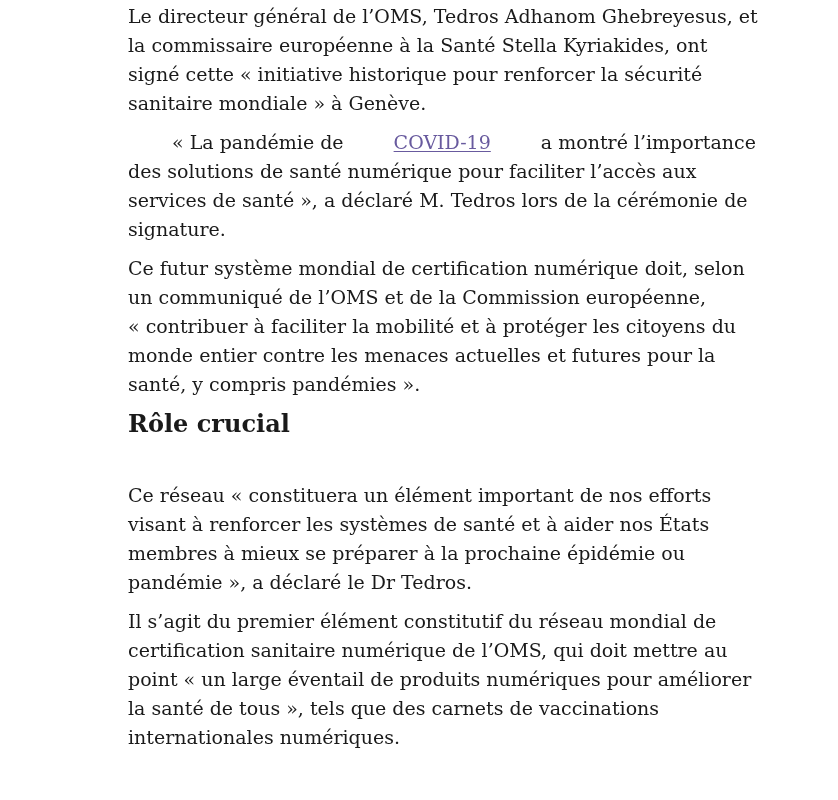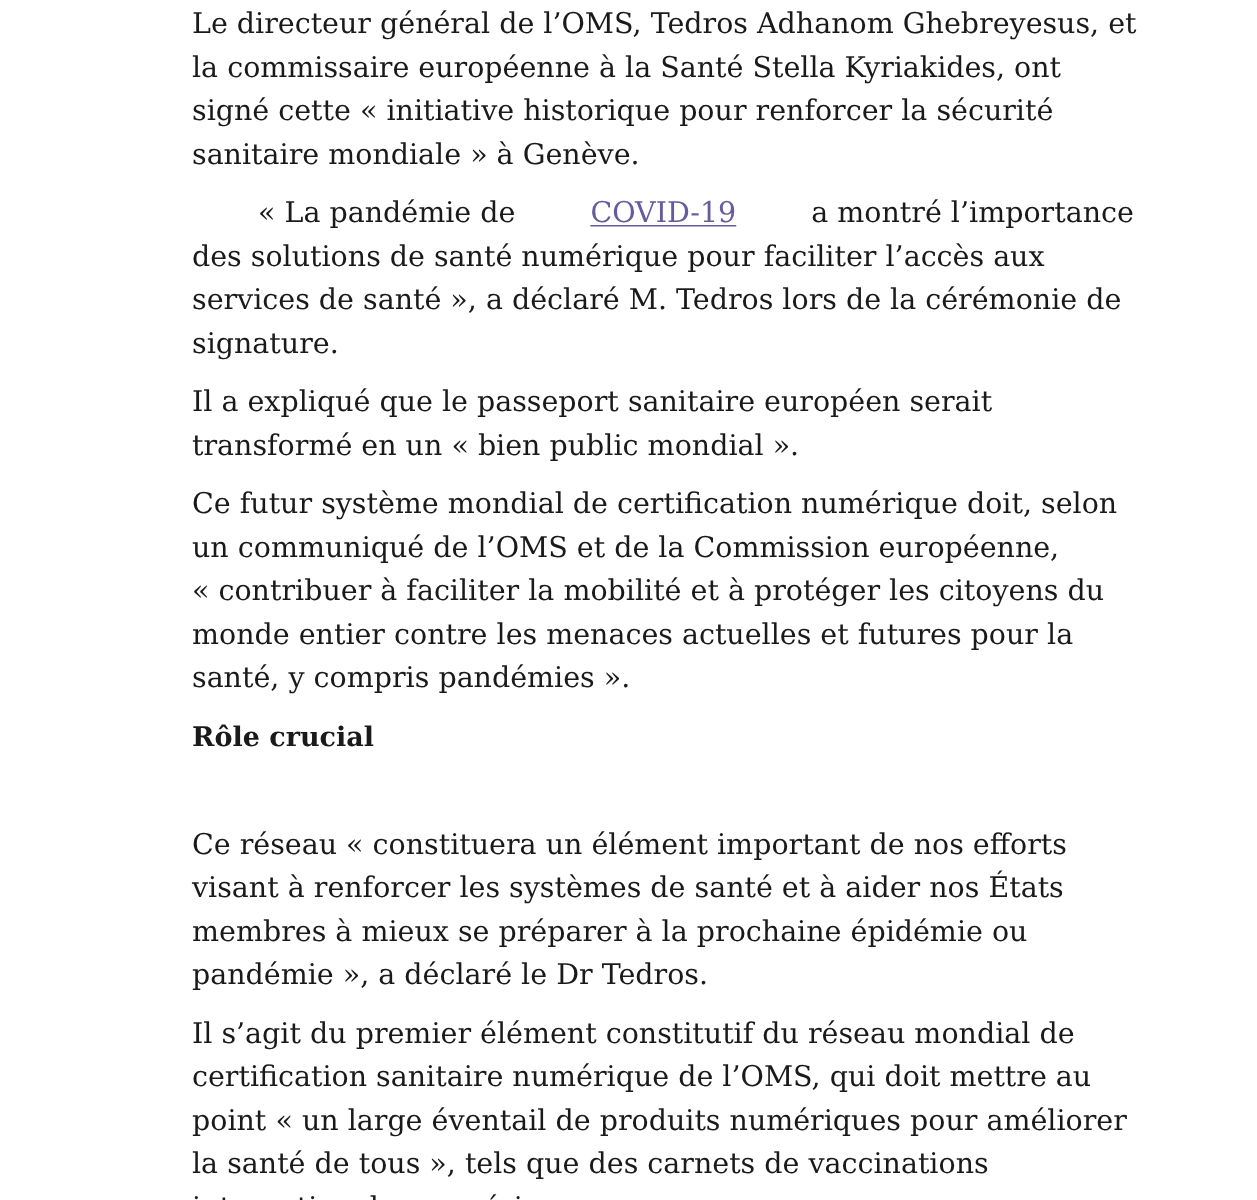--- a/index.html
+++ b/index.html
@@ -24,41 +24,40 @@
     margin-left: 128px;
     width: 634px;
     padding-top: 2px;
     font-size: 19px;
     line-height: 29px;
   }
   .article-body p {
     margin: 0 0 10px 0;
   }
   .section-heading {
-    font-size: 18px;
+    font-size: 24px;
     line-height: 29px;
     font-weight: bold;
     margin: 8px 0 43px 0;
   }
   .inline-link {
     color: var(--link-color);
     text-underline-offset: 2px;
     cursor: pointer;
   }
 </style>
 </head>
 <body>
 
 <main class="article-body">
 
   <p>Le directeur général de l’OMS, Tedros Adhanom Ghebreyesus, et la commissaire européenne à la Santé Stella Kyriakides, ont signé cette «&nbsp;initiative historique pour renforcer la sécurité sanitaire mondiale&nbsp;» à Genève.</p>
 
   <p><span>«&nbsp;La pandémie de </span><a class="inline-link" href="#">COVID-19</a><span> a montré l’importance des solutions de santé numérique pour faciliter l’accès aux services de santé&nbsp;», a déclaré M. Tedros lors de la cérémonie de signature.</span></p>
 
-  <p>Il a expliqué que le passeport sanitaire européen serait transformé en un «&nbsp;bien public mondial&nbsp;».</p>
 
   <p>Ce futur système mondial de certification numérique doit, selon un communiqué de l’OMS et de la Commission européenne, «&nbsp;contribuer à faciliter la mobilité et à protéger les citoyens du monde entier contre les menaces actuelles et futures pour la santé, y compris pandémies&nbsp;».</p>
 
   <h2 class="section-heading">Rôle crucial</h2>
 
   <p>Ce réseau «&nbsp;constituera un élément important de nos efforts visant à renforcer les systèmes de santé et à aider nos États membres à mieux se préparer à la prochaine épidémie ou pandémie&nbsp;», a déclaré le Dr Tedros.</p>
 
   <p>Il s’agit du premier élément constitutif du réseau mondial de certification sanitaire numérique de l’OMS, qui doit mettre au point «&nbsp;un large éventail de produits numériques pour améliorer la santé de tous&nbsp;», tels que des carnets de vaccinations internationales numériques.</p>
 
 </main>

